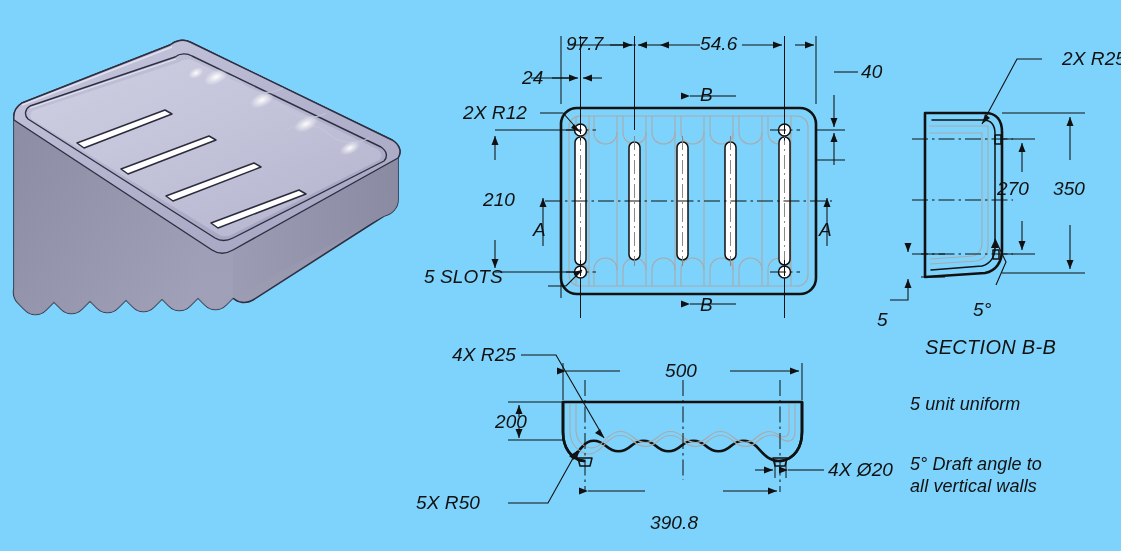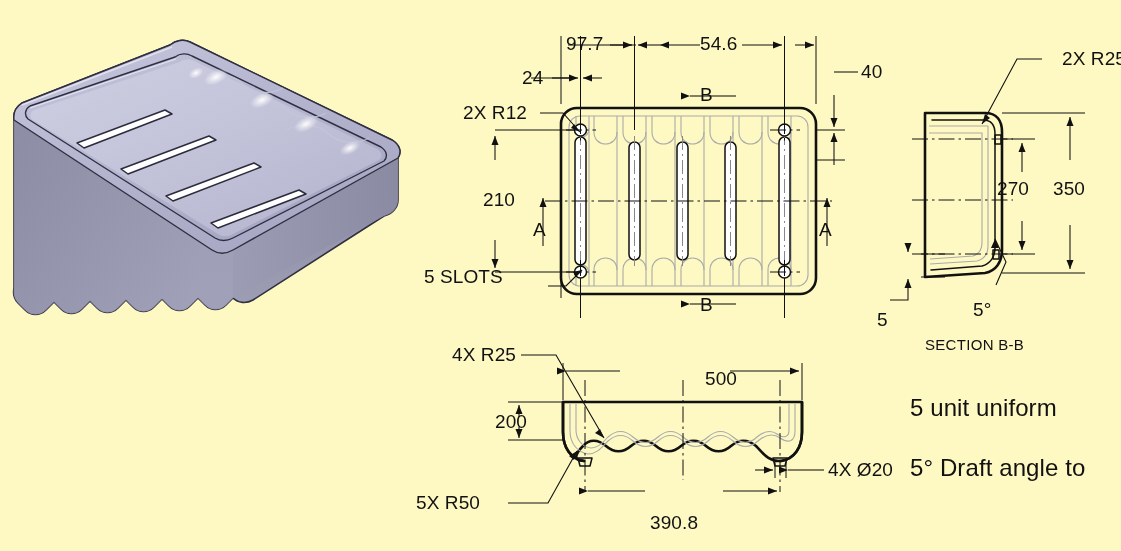--- a/index.html
+++ b/index.html
@@ -2,32 +2,32 @@
 <html><head>
 <meta charset="utf-8">
 <title>Engineering Drawing — Slotted Tray</title>
 <style>
   html,body{margin:0;padding:0;background:#ffffff;}
   body{
     width:1121px;height:551px;position:relative;overflow:hidden;
     font-family:"Liberation Sans", sans-serif;
     color:#111;
   }
-  .sheet{position:absolute;inset:0;background:#fef9c3;}
+  .sheet{position:absolute;inset:0;background:#7dd3fc;font-style:italic;}
   .lbl{
     position:absolute;
     font-family:"Liberation Sans", sans-serif;
     font-size:19px;
     color:#111;
     white-space:pre;
     line-height:1.18;
     letter-spacing:.1px;
   }
-  .lbl.note{font-size:24px;line-height:1.35;}
-  .lbl.sec{font-size:15px;letter-spacing:.3px;}
+  .lbl.note{font-size:18px;line-height:1.35;}
+  .lbl.sec{font-size:20px;letter-spacing:.3px;}
 
   
   svg.layer{position:absolute;left:0;top:0;width:1121px;height:551px;overflow:visible;}
 
   
   .obj{fill:none;stroke:#111;stroke-width:2.6;stroke-linejoin:round;stroke-linecap:round;}
   .obj-thin{fill:none;stroke:#111;stroke-width:1.5;stroke-linejoin:round;stroke-linecap:round;}
   .hidden-edge{fill:none;stroke:#aaa;stroke-width:1.1;}
   .dim{fill:none;stroke:#111;stroke-width:1.05;}
   .ext{fill:none;stroke:#111;stroke-width:1.0;}
@@ -482,23 +482,24 @@
         <polygon class="arrowfill" points="604,438 595,433 600,429"></polygon>
       </g>
 
       <g>
         <path class="leader" d="M 508,503 L 548,503 L 577,451"></path>
         <polygon class="arrowfill" points="577,451 569,456 574,460"></polygon>
       </g>
     </g>
   </svg>
 
-  <div class="lbl" style="left:665px;top:368px;margin-left:40px;">500</div>
+  <div class="lbl" style="left:665px;top:360px;">500</div>
   <div class="lbl" style="left:650px;top:480px;margin-top:32px;">390.8</div>
   <div class="lbl" style="left:495px;top:411px;">200</div>
   <div class="lbl" style="left:452px;top:344px;">4X R25</div>
   <div class="lbl" style="left:416px;top:492px;">5X R50</div>
   <div class="lbl" style="left:828px;top:459px;">4X Ø20</div>
 
   <div class="lbl note" style="left:910px;top:392px;">5 unit uniform</div>
   <div class="lbl note" style="left:910px;top:452px;text-align:right;">5° Draft angle to</div>
+  <div class="lbl note" style="left:910px;top:474px;">all vertical walls</div>
 
 </div>
 
 </body></html>

